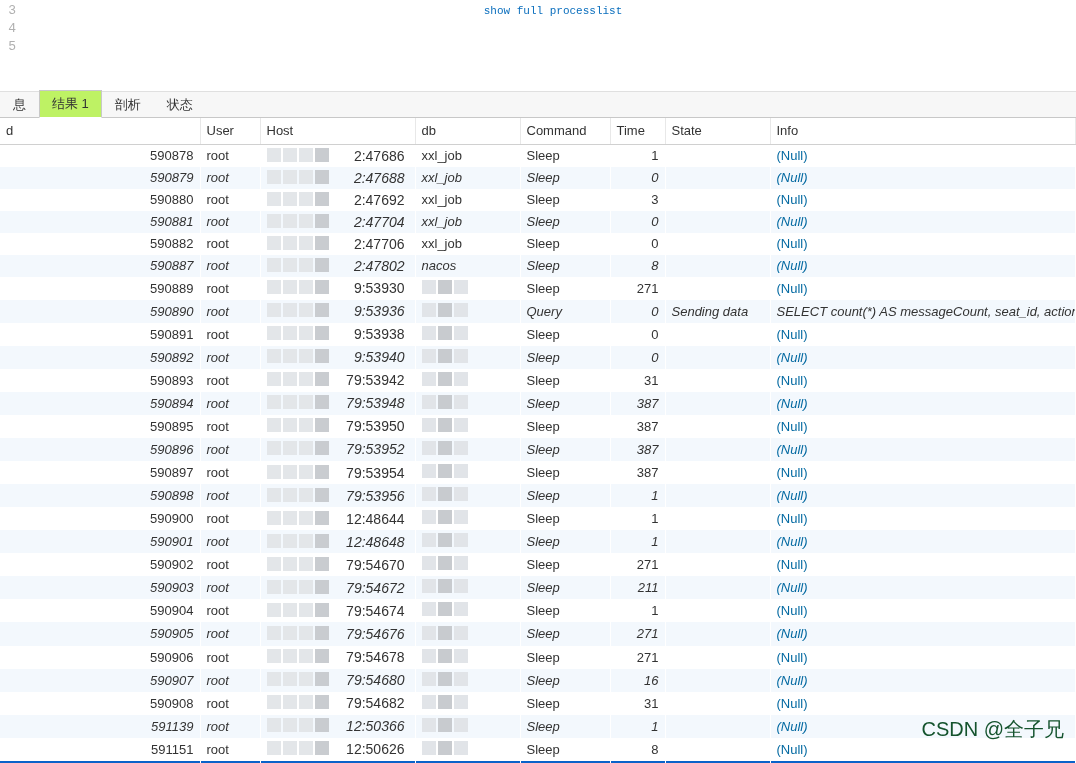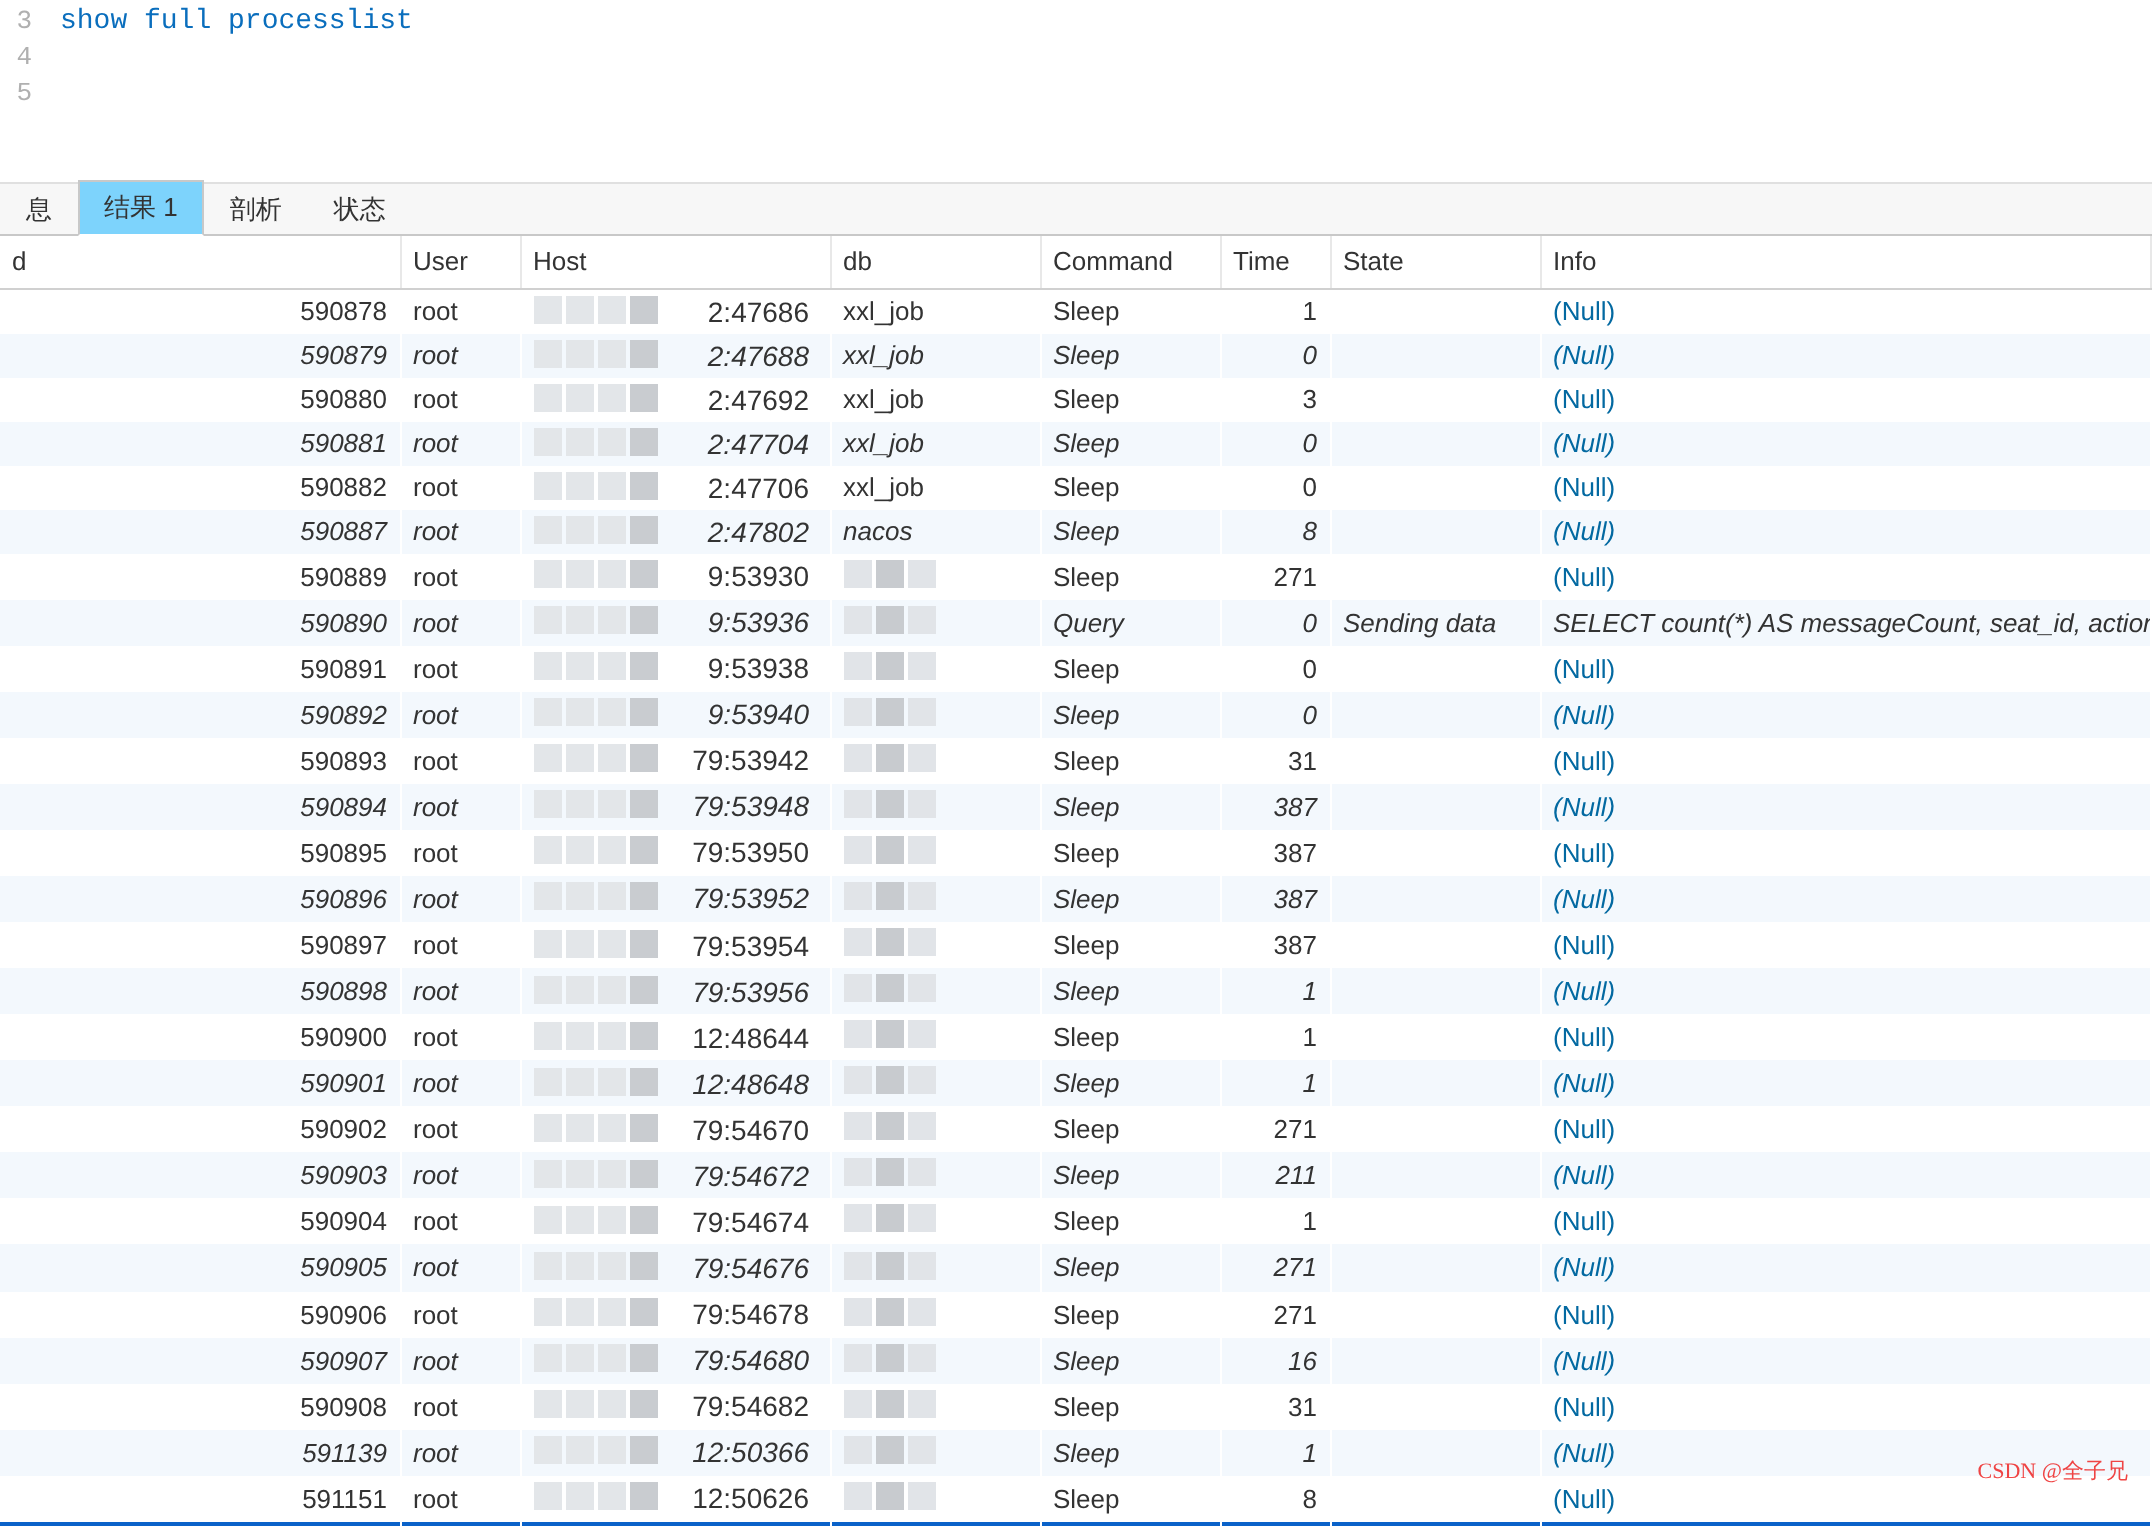--- a/index.html
+++ b/index.html
@@ -27,23 +27,24 @@
     color: #b0b0b0;
     font-family: Consolas, "Courier New", monospace;
     font-size: 13px;
     line-height: 18px;
     user-select: none;
   }
   .code {
     flex: 1;
     padding: 2px 0 0 10px;
     font-family: Consolas, "Courier New", monospace;
-    font-size: 14px;
+    font-size: 11px;
     line-height: 18px;
     color: #0072c6;
+    text-align: center;
   }
   .code .kw { color: #0a6ebd; }
   
   .tabs {
     display: flex;
     align-items: flex-end;
     height: 26px;
     background: #f7f7f7;
     border-bottom: 1px solid #c8c8c8;
     padding-left: 0;
@@ -53,21 +54,21 @@
     font-size: 13px;
     color: #333;
     border: 1px solid transparent;
     border-bottom: none;
     margin-right: 0;
     cursor: pointer;
     position: relative;
     top: 1px;
   }
   .tab.active {
-    background: #7dd3fc;
+    background: #bef264;
     border: 1px solid #c8c8c8;
     border-bottom: 1px solid #ffffff;
   }
   
   .grid {
     width: 100%;
     overflow: auto;
   }
   table {
     border-collapse: collapse;
@@ -128,23 +129,23 @@
   }
   .db-mask span {
     display:inline-block; width:14px; height:14px; background:#e1e4e8; margin-right:2px;
   }
   .db-mask span.d { background:#c8cbcf; }
   
   .wm {
     position: absolute;
     right: 12px;
     bottom: 20px;
-    color: #ef4444;
-    font-size: 11px;
-    font-family: Liberation Serif, serif;
+    color: #14532d;
+    font-size: 20px;
+    font-family: Liberation Sans, sans-serif;
     pointer-events:none;
   }
 </style>
 </head>
 <body>
 
 <div class="editor">
   <div class="gutter">
     <div>3</div>
     <div>4</div>

